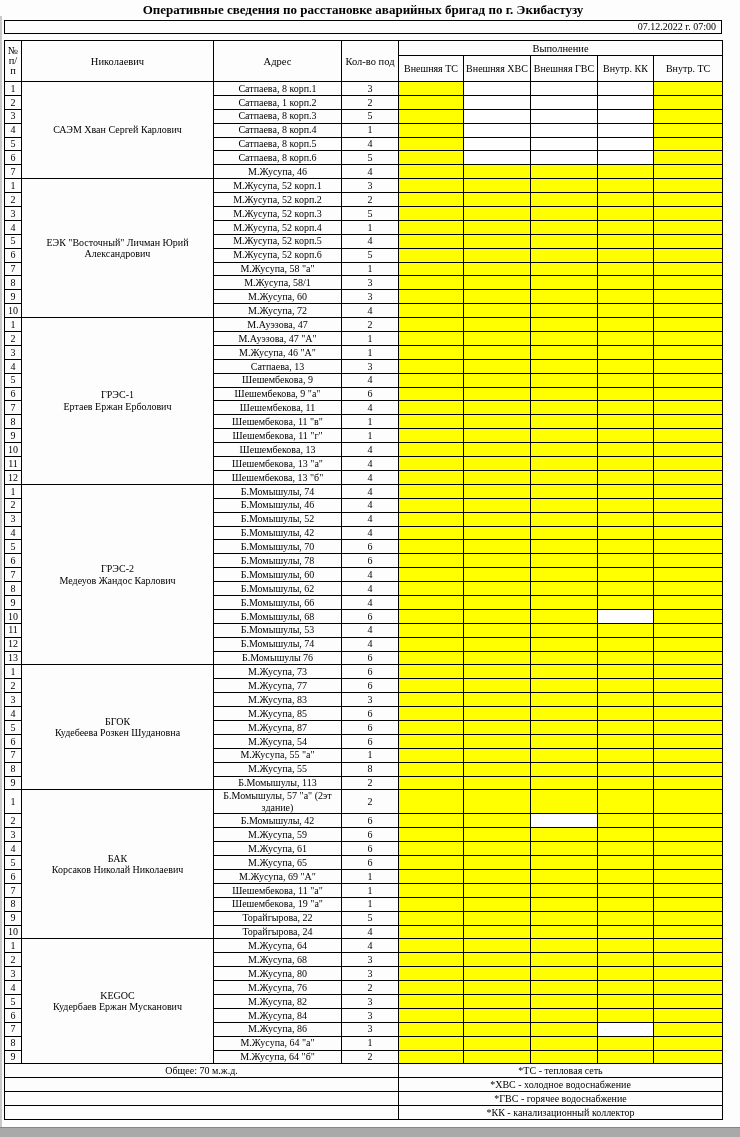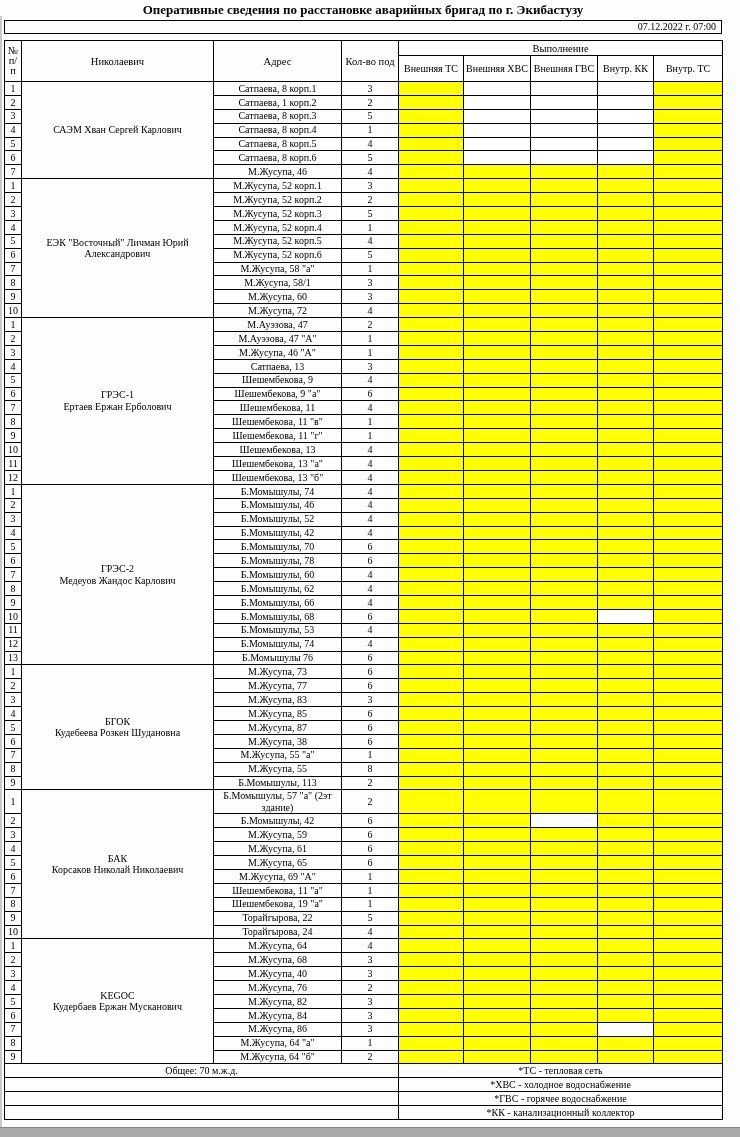--- a/index.html
+++ b/index.html
@@ -581,21 +581,21 @@
         <td class="c-addr">М.Жусупа, 87</td>
         <td class="c-count">6</td>
         <td class="c-exec" style="background-color: rgb(255, 255, 0);"></td>
         <td class="c-exec" style="background-color: rgb(255, 255, 0);"></td>
         <td class="c-exec" style="background-color: rgb(255, 255, 0);"></td>
         <td class="c-exec" style="background-color: rgb(255, 255, 0);"></td>
         <td class="c-exec" style="background-color: rgb(255, 255, 0);"></td>
       </tr>
       <tr>
         <td class="c-num">6</td>
-        <td class="c-addr">М.Жусупа, 38</td>
+        <td class="c-addr">М.Жусупа, 54</td>
         <td class="c-count">6</td>
         <td class="c-exec" style="background-color: rgb(255, 255, 0);"></td>
         <td class="c-exec" style="background-color: rgb(255, 255, 0);"></td>
         <td class="c-exec" style="background-color: rgb(255, 255, 0);"></td>
         <td class="c-exec" style="background-color: rgb(255, 255, 0);"></td>
         <td class="c-exec" style="background-color: rgb(255, 255, 0);"></td>
       </tr>
       <tr>
         <td class="c-num">7</td>
         <td class="c-addr">М.Жусупа, 55 "а"</td>
@@ -745,21 +745,21 @@
         <td class="c-addr">М.Жусупа, 68</td>
         <td class="c-count">3</td>
         <td class="c-exec" style="background-color: rgb(255, 255, 0);"></td>
         <td class="c-exec" style="background-color: rgb(255, 255, 0);"></td>
         <td class="c-exec" style="background-color: rgb(255, 255, 0);"></td>
         <td class="c-exec" style="background-color: rgb(255, 255, 0);"></td>
         <td class="c-exec" style="background-color: rgb(255, 255, 0);"></td>
       </tr>
       <tr>
         <td class="c-num">3</td>
-        <td class="c-addr">М.Жусупа, 40</td>
+        <td class="c-addr">М.Жусупа, 80</td>
         <td class="c-count">3</td>
         <td class="c-exec" style="background-color: rgb(255, 255, 0);"></td>
         <td class="c-exec" style="background-color: rgb(255, 255, 0);"></td>
         <td class="c-exec" style="background-color: rgb(255, 255, 0);"></td>
         <td class="c-exec" style="background-color: rgb(255, 255, 0);"></td>
         <td class="c-exec" style="background-color: rgb(255, 255, 0);"></td>
       </tr>
       <tr>
         <td class="c-num">4</td>
         <td class="c-addr">М.Жусупа, 76</td>

